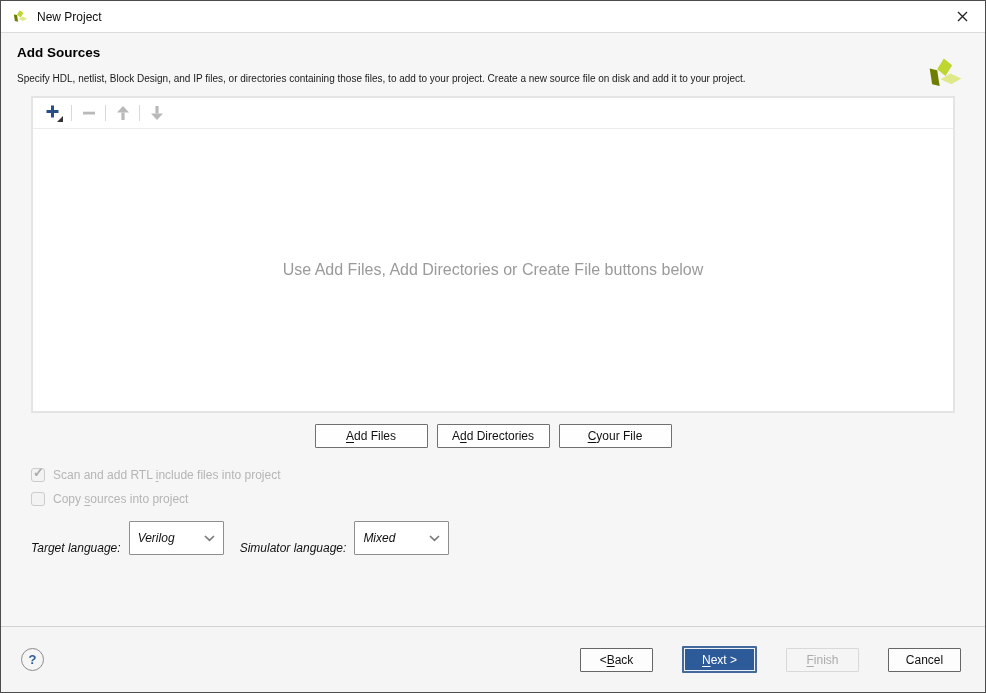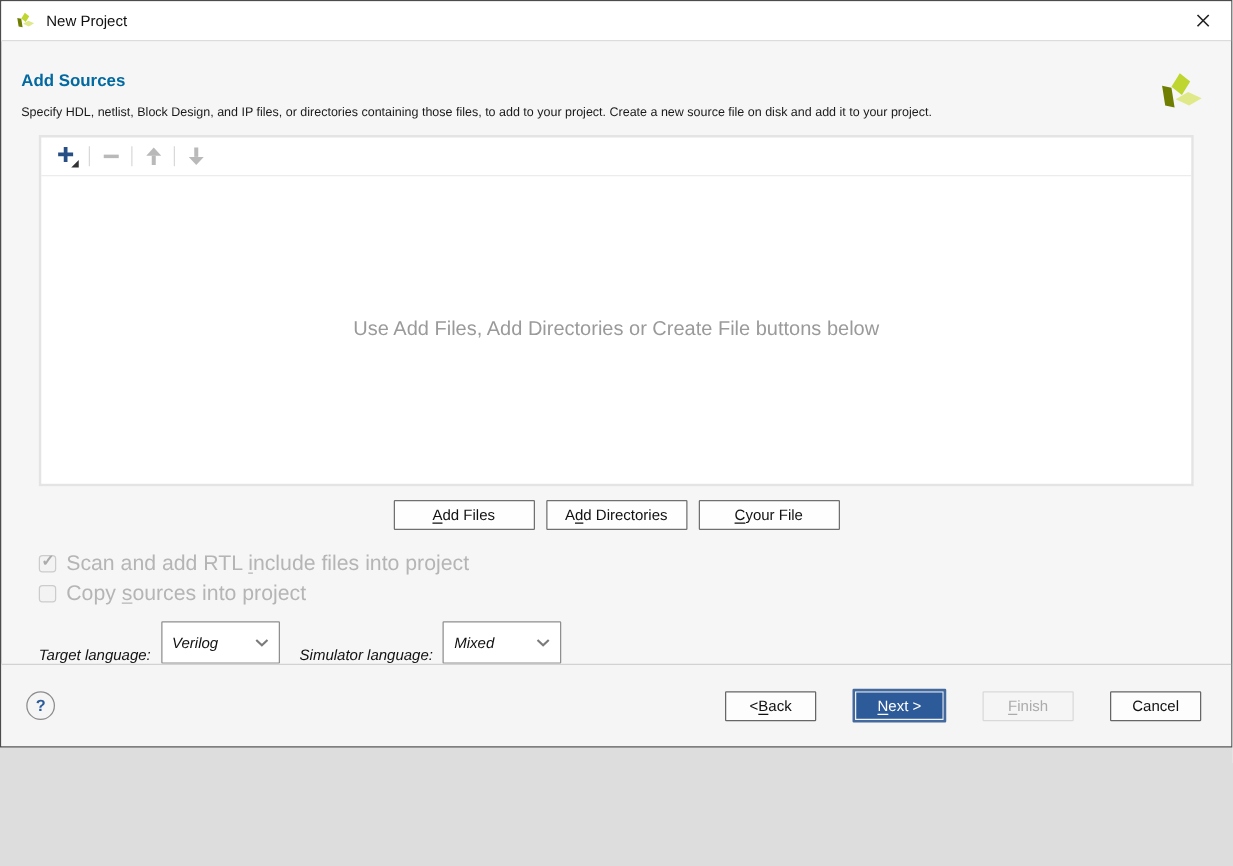--- a/index.html
+++ b/index.html
@@ -1,32 +1,32 @@
 <!DOCTYPE html>
 <html><head>
 <meta charset="utf-8">
 <style>
   html,body { margin:0; padding:0; background:#ddd; }
   body { width:986px; height:693px; font-family:"Liberation Sans", sans-serif; }
   .window {
-    width:986px; height:598px; box-sizing:border-box;
+    width:986px; height:693px; box-sizing:border-box;
     border:1px solid #4c4c4c; background:#f6f6f6;
     display:flex; flex-direction:column; overflow:hidden;
   }
   
   .titlebar {
     flex:0 0 auto; height:31px; background:#ffffff;
     border-bottom:1px solid #dcdcdc;
     display:flex; align-items:center; padding-left:10px;
   }
   .titlebar .title { margin-left:9px; font-size:12px; color:#111; }
   .close-btn { margin-left:auto; width:45px; height:31px; display:flex; align-items:center; justify-content:center; }
   
   .header { flex:0 0 auto; position:relative; padding:12px 16px 2px; }
-  .header h1 { font-size:13.5px; font-weight:bold; color:#0369a1; margin:12px 0 10px; }
+  .header h1 { font-size:13.5px; font-weight:bold; color:#000000; margin:0 0 10px; }
   .header .desc { font-size:10px; color:#1a1a1a; line-height:18px; width:902px; }
   .header .logo { position:absolute; right:22px; top:24px; }
   
   .panel {
     margin:6px 30px 0; height:317px; box-sizing:border-box;
     border:2px solid #e4e4e4; background:#fff;
     display:flex; flex-direction:column;
   }
   .panel-toolbar {
     flex:0 0 auto; height:30px; border-bottom:1px solid #ececec;
@@ -39,21 +39,21 @@
   
   .actions { display:flex; justify-content:center; gap:9px; margin-top:11px; }
   .btn {
     box-sizing:border-box; height:24px; min-width:113px; padding:0 12px;
     background:#fefefe; border:1px solid #707070; border-radius:1px;
     font-family:inherit; font-size:12px; color:#111;
     display:inline-flex; align-items:center; justify-content:center;
   }
   
   .options { margin:15px 0 0 30px; }
-  .opt-row { display:flex; align-items:center; height:24px; font-size:17px; color:#b5b5b5; }
+  .opt-row { display:flex; align-items:center; height:24px; font-size:12px; color:#b5b5b5; }
   .checkbox {
     width:14px; height:14px; box-sizing:border-box; flex:0 0 auto;
     border:1px solid #cccccc; border-radius:3px; background:#f3f3f3;
     margin-right:8px; position:relative;
   }
   .checkbox.checked::after {
     content:"✓"; position:absolute; top:-4px; left:1px;
     font-size:13px; font-weight:bold; color:#ababab;
   }
   

